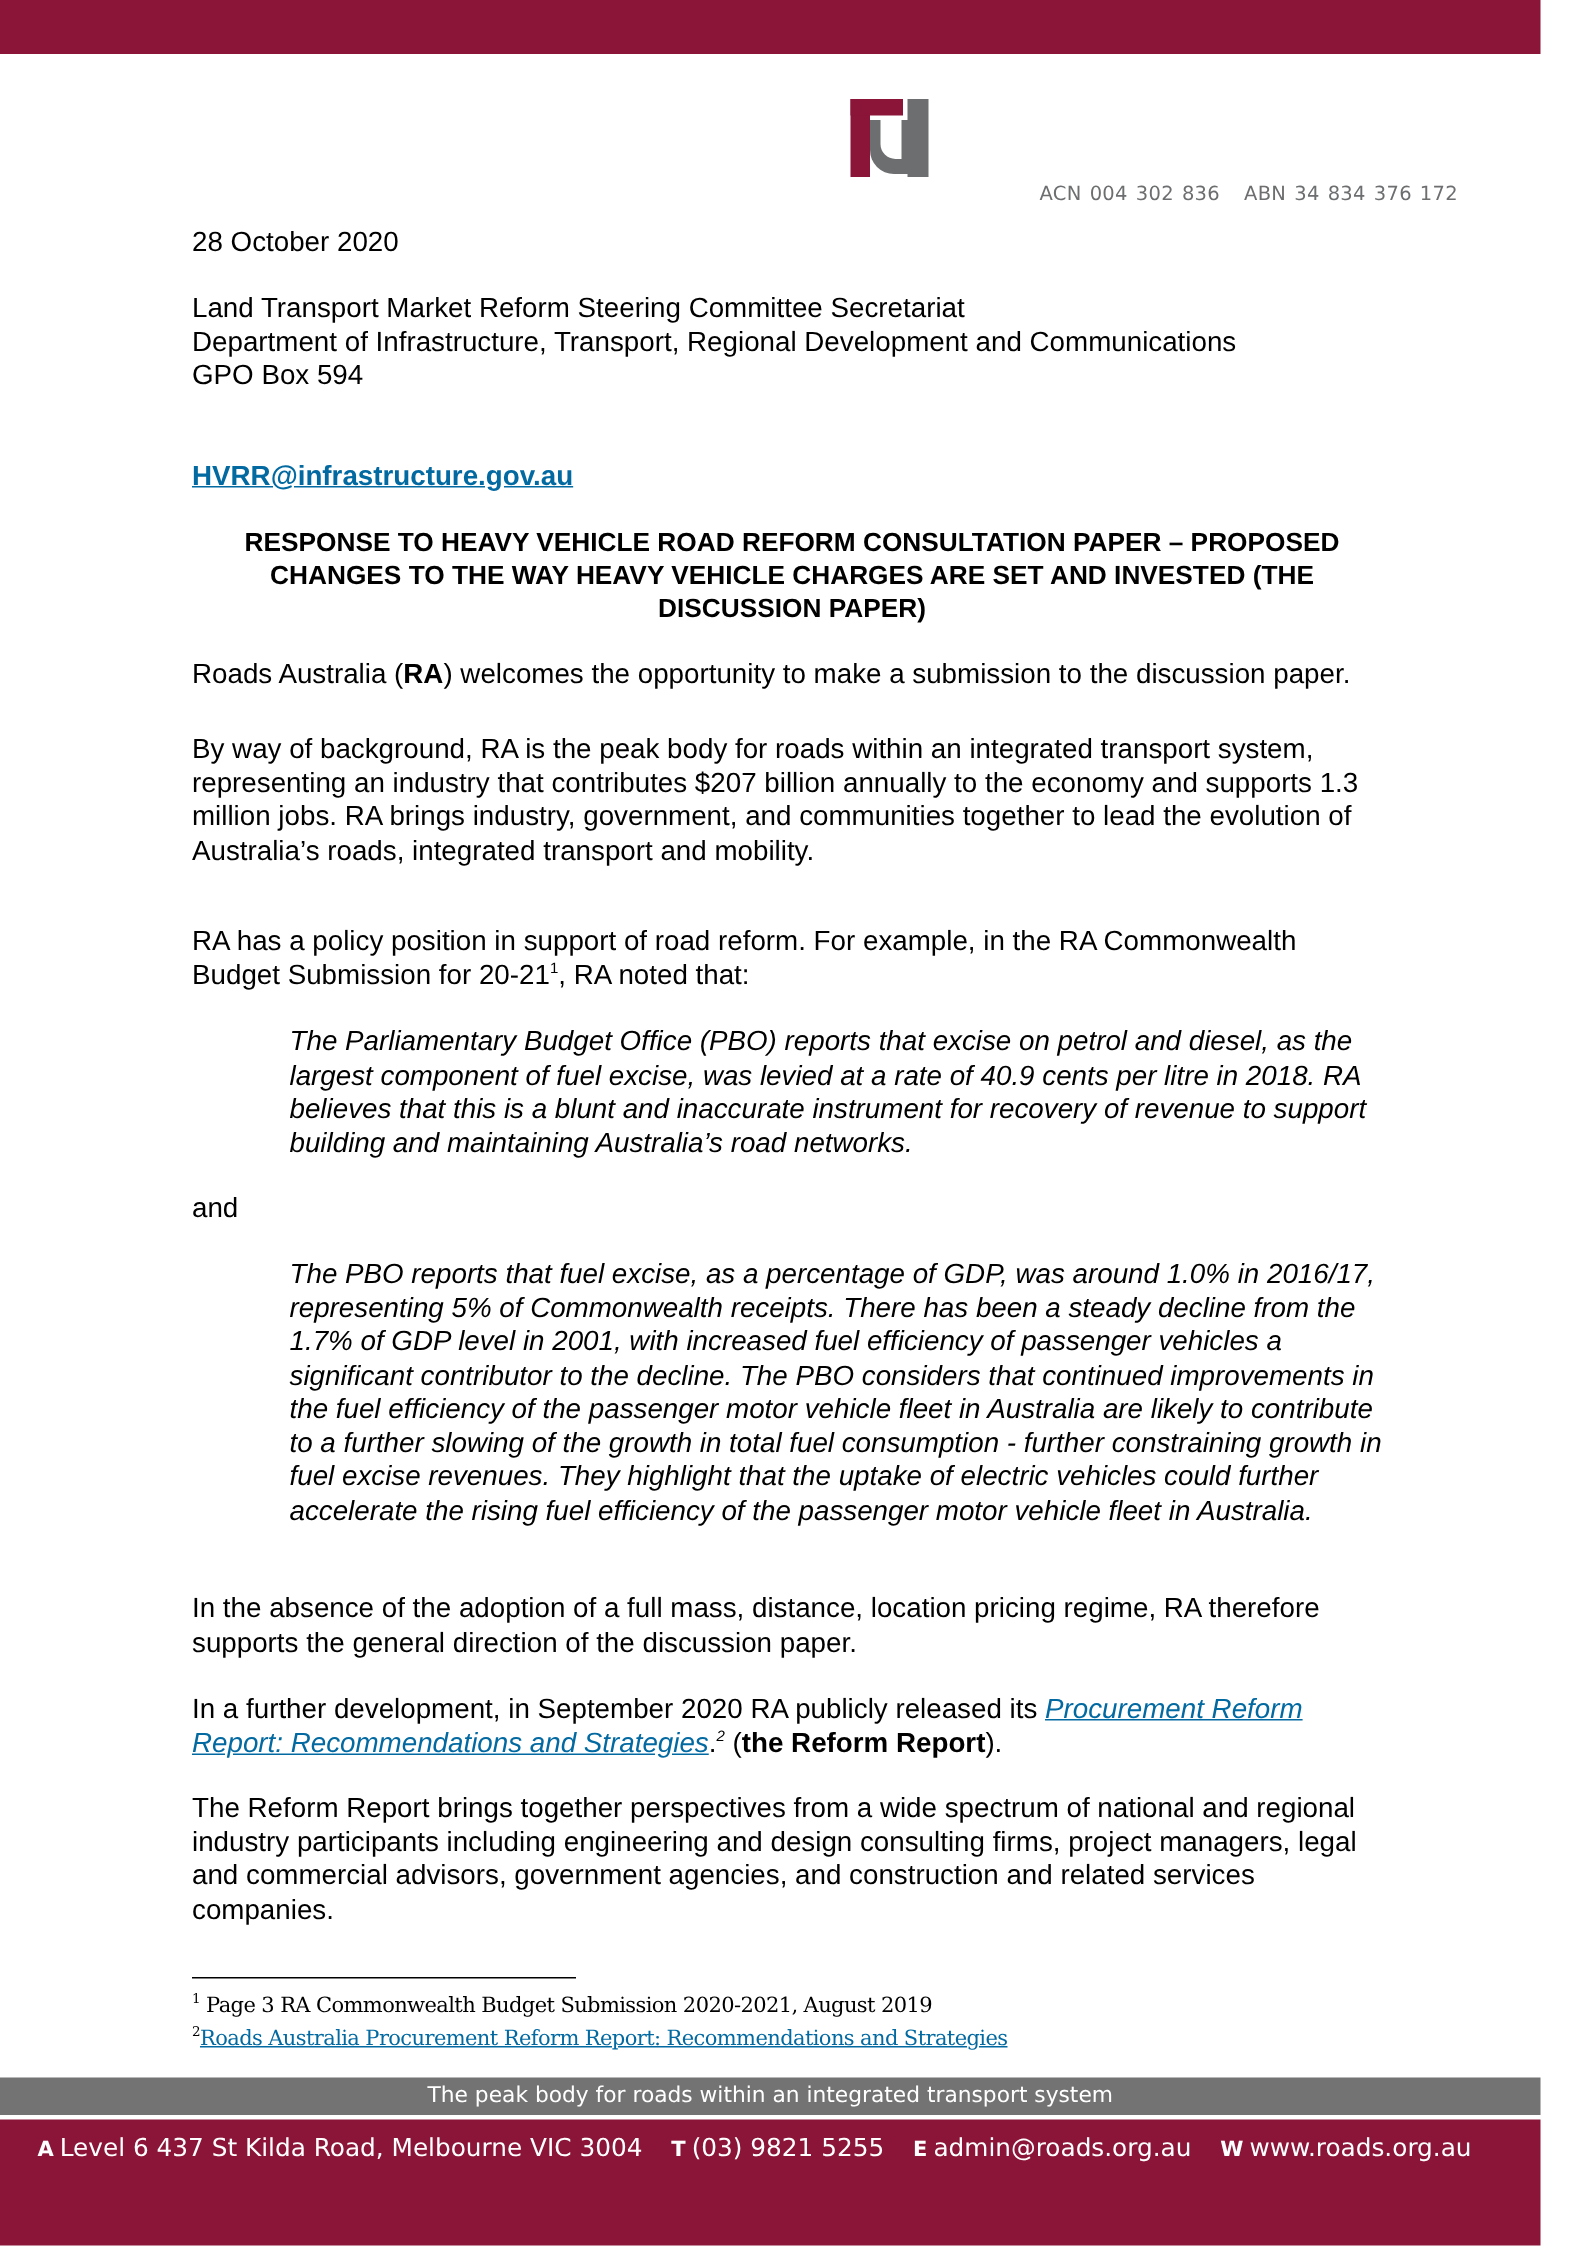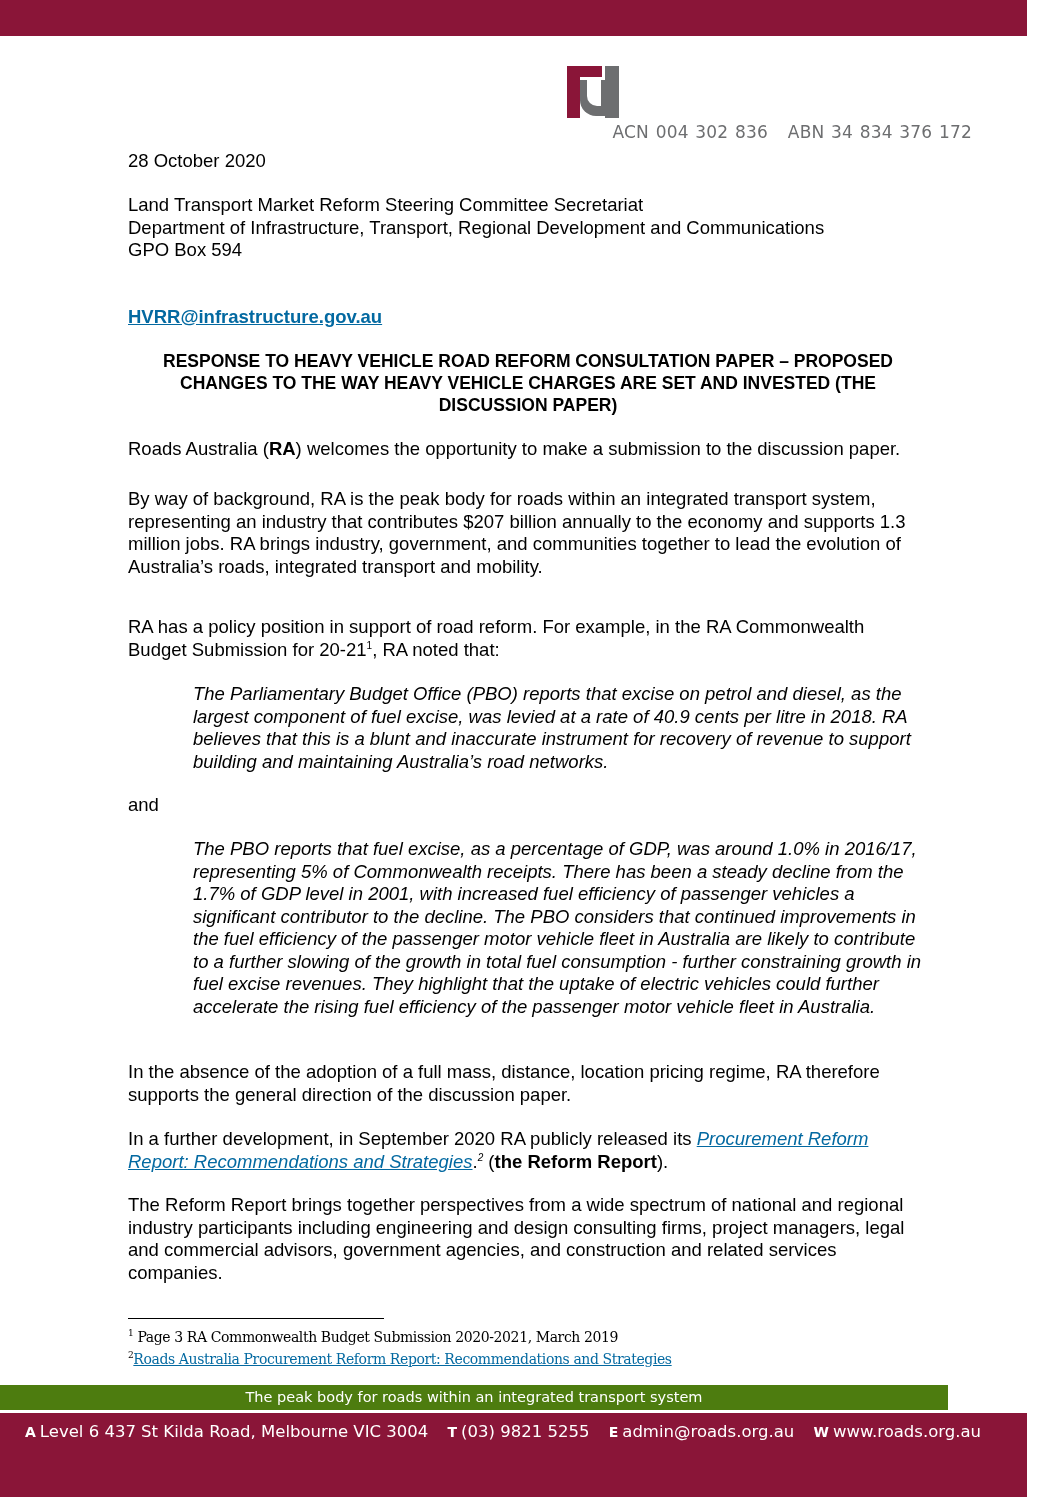--- a/index.html
+++ b/index.html
@@ -12,31 +12,31 @@
     .logo { position: absolute; left: 567px; top: 64px; height: 56px; display: flex; align-items: center; }
     .logo-mark { position: relative; width: 54px; height: 56px; margin-right: 10px; }
     .logo-mark .r-stem { position: absolute; left: 0; top: 2px; width: 13px; height: 52px; background: #8a1538; }
     .logo-mark .r-top { position: absolute; left: 0; top: 2px; width: 35px; height: 11px; background: #8a1538; }
     .logo-mark .d-bowl { position: absolute; left: 13px; top: 16px; width: 28px; height: 36px; background: #6d6e70; border-radius: 0 0 0 16px; }
     .logo-mark .d-inner { position: absolute; left: 20px; top: 16px; width: 14px; height: 26px; background: #fff; border-radius: 0 0 0 10px; }
     .logo-mark .d-stem { position: absolute; left: 38px; top: 2px; width: 14px; height: 52px; background: #6d6e70; }
     .logo-word { font-family: "DejaVu Sans", sans-serif; font-size: 48px; font-weight: bold; letter-spacing: -1.5px; line-height: 1; }
     .logo-word .roads { color: #8a1538; }
     .logo-word .australia { color: #6d6e70; font-weight: normal; -webkit-text-stroke: 1.2px #6d6e70; }
-    .reg { position: absolute; right: 86px; top: 122px; font-family: "DejaVu Sans", sans-serif; font-size: 17px; color: #6d6e70; letter-spacing: 0.2px; word-spacing: 1px; }
+    .reg { position: absolute; right: 86px; top: 122px; font-family: "DejaVu Sans", sans-serif; font-size: 13px; color: #6d6e70; letter-spacing: 0.2px; word-spacing: 1px; }
     .p { position: absolute; left: 128px; width: 800px; font-size: 18.5px; line-height: 22.5px; margin: 0; }
     .quote { position: absolute; left: 193px; width: 740px; font-size: 18.5px; line-height: 22.5px; font-style: italic; margin: 0; }
     .heading { position: absolute; left: 128px; width: 800px; text-align: center; font-weight: bold; font-size: 17.5px; line-height: 22px; margin: 0; }
     a.link { color: #0369a1; text-decoration: underline; }
     sup { font-size: 10px; line-height: 0; vertical-align: super; }
     .fn-rule { position: absolute; left: 128px; top: 1318px; width: 256px; height: 1px; background: #000; }
     .fn { position: absolute; left: 128px; font-family: "DejaVu Serif", serif; font-size: 14px; line-height: 20px; letter-spacing: -0.4px; }
     .fn sup { font-size: 9px; }
 
-    .tagline-bar { position: absolute; left: 0; top: 1385px; width: 948px; height: 25px; background: #4d7c0f; color: #fff; text-align: center; font-family: "DejaVu Sans", sans-serif; font-size: 14.5px; line-height: 25px; }
+    .tagline-bar { position: absolute; left: 0; top: 1385px; width: 1027px; height: 25px; background: #737373; color: #fff; text-align: center; font-family: "DejaVu Sans", sans-serif; font-size: 14.5px; line-height: 25px; }
     .contact-bar { position: absolute; left: 0; top: 1413px; width: 1027px; height: 84px; background: #8a1538; color: #fff; font-family: "DejaVu Sans", sans-serif; font-size: 16.5px; text-align: right; }
     .contact-row { position: absolute; left: 25px; top: 9px; white-space: nowrap; }
     .contact-row .lbl { font-weight: bold; font-size: 14px; margin-right: 4px; }
     .contact-row .gap { display: inline-block; width: 14px; }
   </style>
 </head>
 <body>
 
 <div class="top-bar"></div>
 
@@ -77,21 +77,21 @@
 
 <p class="quote" style="top:838px;">The PBO reports that fuel excise, as a percentage of GDP, was around 1.0% in 2016/17, representing 5% of Commonwealth receipts. There has been a steady decline from the 1.7% of GDP level in 2001, with increased fuel efficiency of passenger vehicles a significant contributor to the decline. The PBO considers that continued improvements in the fuel efficiency of the passenger motor vehicle fleet in Australia are likely to contribute to a further slowing of the growth in total fuel consumption - further constraining growth in fuel excise revenues. They highlight that the uptake of electric vehicles could further accelerate the rising fuel efficiency of the passenger motor vehicle fleet in Australia.</p>
 
 <p class="p" style="top:1061px;">In the absence of the adoption of a full mass, distance, location pricing regime, RA therefore supports the general direction of the discussion paper.</p>
 
 <p class="p" style="top:1128px;"><span>In a further development, in September 2020 RA publicly released its </span><a class="link" style="font-style:italic;">Procurement Reform Report: Recommendations and Strategies</a><span>.</span><sup style="font-style:italic;">2</sup><span> (</span><b>the Reform Report</b><span>).</span></p>
 
 <p class="p" style="top:1194px;">The Reform Report brings together perspectives from a wide spectrum of national and regional industry participants including engineering and design consulting firms, project managers, legal and commercial advisors, government agencies, and construction and related services companies.</p>
 
 <div class="fn-rule"></div>
-<div class="fn" style="top:1327px;"><sup>1</sup><span> Page 3 RA Commonwealth Budget Submission 2020-2021, March 2019</span></div>
+<div class="fn" style="top:1327px;"><sup>1</sup><span> Page 3 RA Commonwealth Budget Submission 2020-2021, August 2019</span></div>
 <div class="fn" style="top:1349px;"><sup>2</sup><a class="link">Roads Australia Procurement Reform Report: Recommendations and Strategies</a></div>
 
 <div class="tagline-bar">The peak body for roads within an integrated transport system</div>
 
 <div class="contact-bar">
   <div class="contact-row">
     <span class="lbl">A</span><span>Level 6 437 St Kilda Road, Melbourne VIC 3004</span><span class="gap"></span>
     <span class="lbl">T</span><span>(03) 9821 5255</span><span class="gap"></span>
     <span class="lbl">E</span><span>admin@roads.org.au</span><span class="gap"></span>
     <span class="lbl">W</span><span>www.roads.org.au</span>

